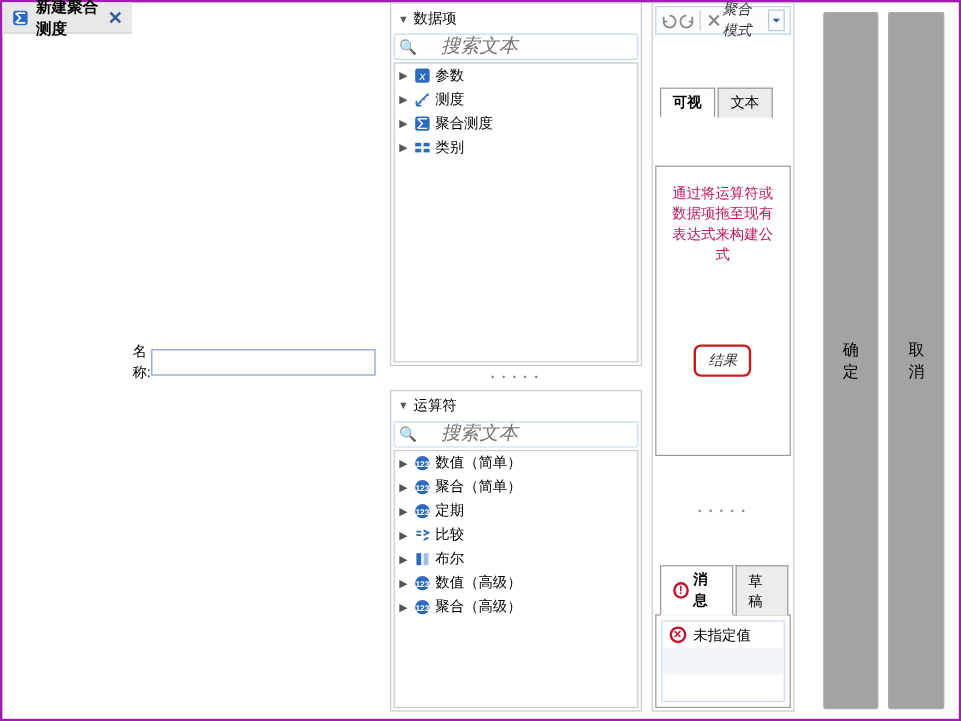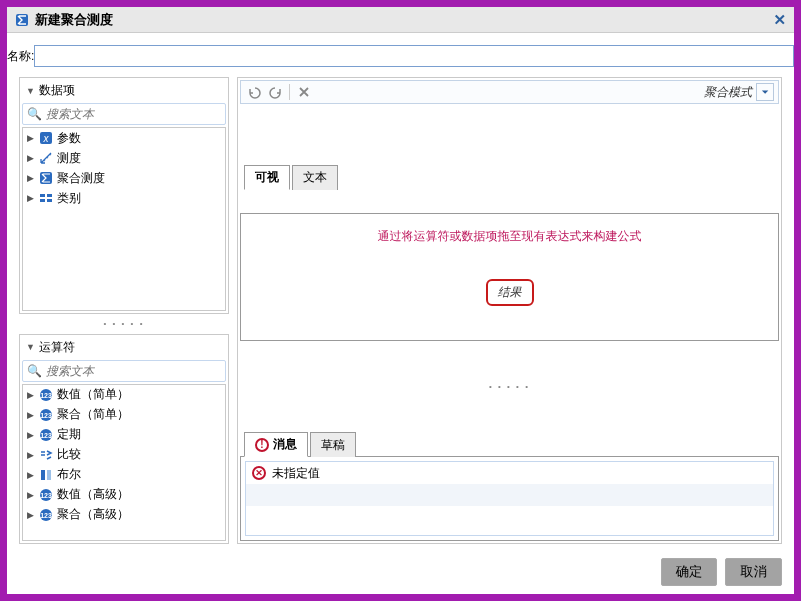--- a/index.html
+++ b/index.html
@@ -1,46 +1,46 @@
 <!DOCTYPE html>
 <html><head>
   <meta charset="utf-8">
   <style>
     * { box-sizing: border-box; margin: 0; padding: 0; }
     body { font-family: "Microsoft YaHei", Arial, sans-serif; font-size: 12px; background: #fff; color: #000; }
-    .dialog { width: 801px; height: 601px; display: flex; flex-direction: column; border: 7px solid #a21caf; }
+    .dialog { width: 801px; height: 601px; display: flex; flex-direction: row; border: 2px solid #a21caf; }
     .titlebar { height: 26px; background: #e8e8e8; display: flex; align-items: center; padding: 0 8px; border-bottom: 1px solid #ccc; }
     .titlebar-icon { margin-right: 6px; }
     .titlebar-icon svg { display: block; }
     .titlebar-title { flex: 1; font-weight: bold; font-size: 13px; }
     .close-x { font-size: 15px; color: #2b5f9e; cursor: pointer; font-weight: bold; }
     .name-row { display: flex; align-items: center; padding: 12px 0 10px; }
     .name-input { flex: 1; height: 22px; border: 1px solid #7a9fd0; padding: 0 4px; }
     .body { flex: 1; display: flex; padding: 0 12px 6px; gap: 8px; min-height: 0; }
     .left-col { width: 210px; display: flex; flex-direction: column; gap: 6px; min-height: 0; }
     .panel { border: 1px solid #c9c9c9; display: flex; flex-direction: column; min-height: 0; }
     .panel-header { padding: 4px 6px; font-weight: normal; display: flex; align-items: center; }
     .panel-header::before { content: "▼"; font-size: 9px; margin-right: 4px; color: #5a5a5a; }
     .search-row { margin: 0 2px 2px; display: flex; align-items: center; border: 1px solid #c5d7ee; background: #fff; height: 22px; border-radius: 2px; }
     .search-row .search-icon { color: #6286b4; margin: 0 4px; font-size: 12px; }
-    .search-row input { border: none; outline: none; flex: 1; font-size: 12px; font-style: italic; color: #888; background: transparent; }
+    .search-row input { border: none; outline: none; flex: 1; font-size: 16px; font-style: italic; color: #888; background: transparent; margin-left: 16px; }
     .tree { flex: 1; border: 1px solid #c9c9c9; margin: 0 2px 2px; overflow: auto; background: #fff; }
     .tree-item { display: flex; align-items: center; padding: 2px 4px; height: 20px; }
     .tree-arrow { width: 10px; color: #555; font-size: 9px; margin-right: 2px; }
     .tree-label { margin-left: 4px; }
     .left-splitter { height: 8px; display: flex; align-items: center; justify-content: center; color: #888; font-size: 8px; letter-spacing: 2px; cursor: row-resize; }
     .right-col { flex: 1; display: flex; flex-direction: column; border: 1px solid #c9c9c9; min-height: 0; padding: 2px; gap: 41px; }
     .toolbar { height: 24px; display: flex; align-items: center; padding: 0 4px; border: 1px solid #c3d3e6; background: #fafcfe; margin-bottom: 2px; }
     .tb-btn { width: 20px; height: 20px; display: flex; align-items: center; justify-content: center; color: #777; cursor: pointer; }
     .toolbar .sep { width: 1px; height: 16px; background: #ccc; margin: 0 4px; }
     .toolbar-spacer { flex: 1; }
     .toolbar-mode { font-style: italic; color: #333; margin-right: 4px; }
     .toolbar-dd { width: 18px; height: 18px; border: 1px solid #b7c9de; display: flex; align-items: center; justify-content: center; cursor: pointer; font-size: 9px; color: #2b5f9e; }
     .tab-strip { display: flex; padding-left: 4px; }
-    .tab { padding: 3px 10px; border: 1px solid #999; border-bottom: none; background: #ececec; margin-right: 2px; cursor: pointer; position: relative; top: 18px; }
+    .tab { padding: 3px 10px; border: 1px solid #999; border-bottom: none; background: #ececec; margin-right: 2px; cursor: pointer; position: relative; top: 1px; }
     .tab.active { background: #fff; font-weight: bold; border-bottom: 1px solid #fff; z-index: 2; }
     .formula-area { flex: 1; border: 1px solid #999; background: #fff; display: flex; flex-direction: column; position: relative; min-height: 0; }
     .formula-prompt { text-align: center; padding: 14px 8px 0; color: #be185d; }
     .formula-center { flex: 1; display: flex; align-items: center; justify-content: center; text-align: right; }
     .result-box { border: 2px solid #c71a1a; border-radius: 6px; padding: 3px 10px; font-style: italic; color: #333; }
     .v-splitter { height: 8px; display: flex; align-items: center; justify-content: center; color: #888; font-size: 8px; letter-spacing: 2px; cursor: row-resize; }
     .msg-section { min-height: 110px; display: flex; flex-direction: column; }
     .msg-tabs { display: flex; padding-left: 4px; }
     .msg-tab { padding: 3px 10px; border: 1px solid #999; border-bottom: none; background: #ececec; margin-right: 2px; cursor: pointer; position: relative; top: 1px; display: flex; align-items: center; gap: 4px; }
     .msg-tab.active { background: #fff; font-weight: bold; border-bottom: 1px solid #fff; z-index: 2; }

